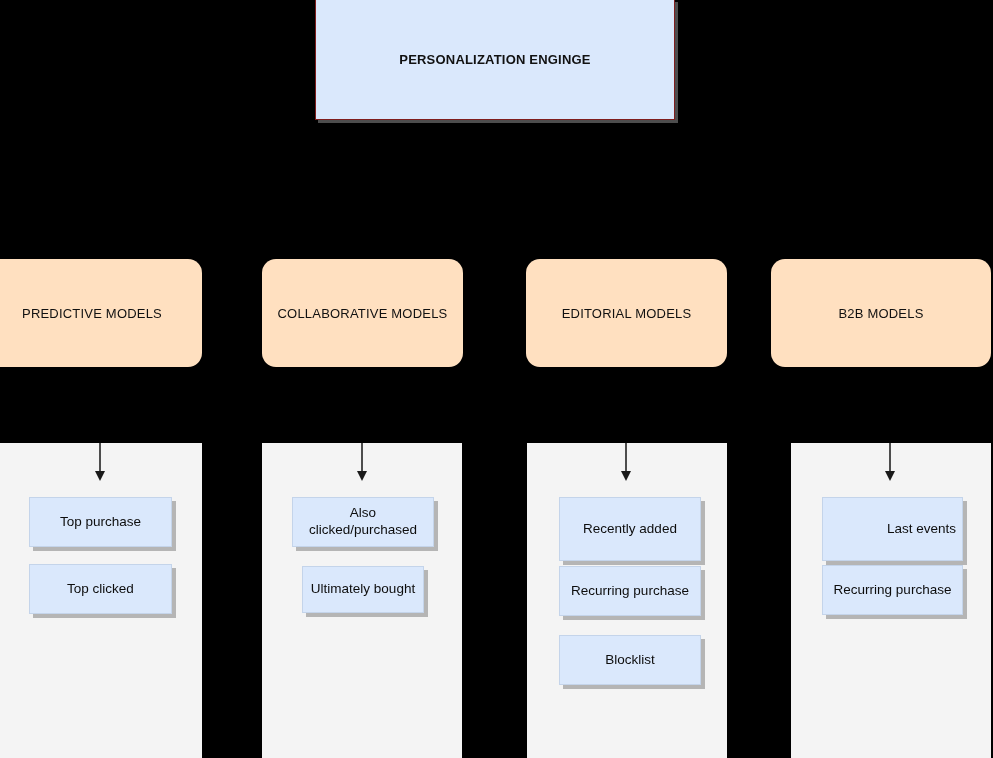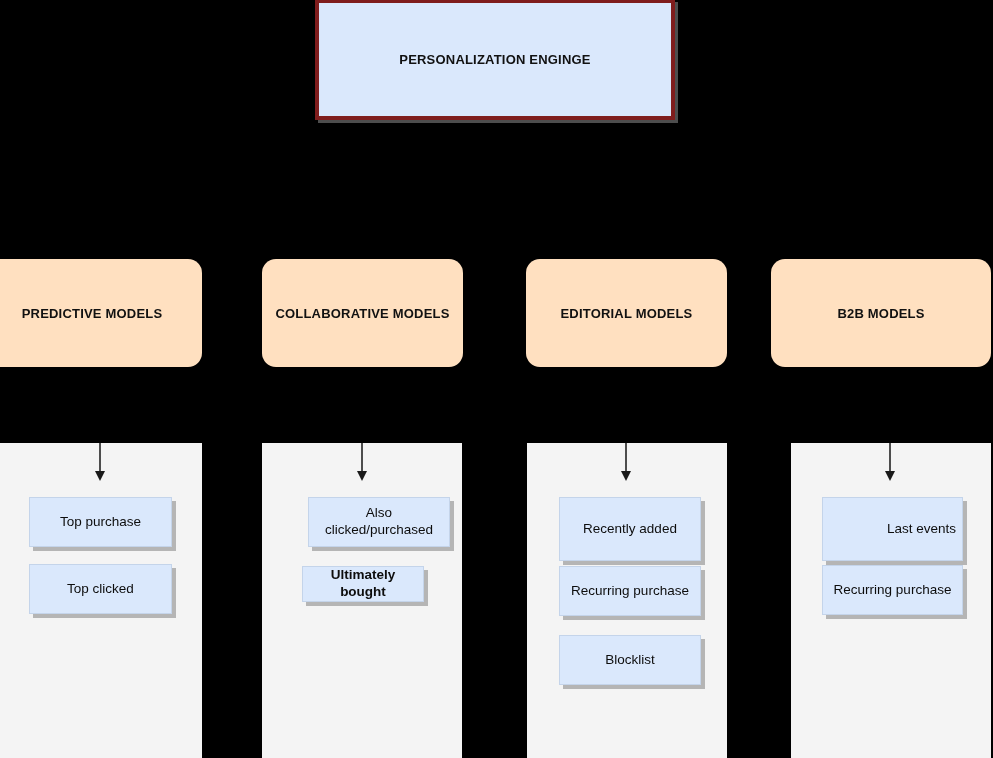--- a/index.html
+++ b/index.html
@@ -21,21 +21,21 @@
   }
 
   
   .engine-box {
     position: absolute;
     left: 315px;
     top: -1px;
     width: 360px;
     height: 121px;
     background: #dae8fc;
-    border: 4px solid #7f1d1d;
+    border: 1px solid #7f1d1d;
     box-sizing: border-box;
     display: flex;
     align-items: center;
     justify-content: center;
     box-shadow: 3px 3px 0 rgba(140,140,140,0.55);
   }
   .engine-label {
     font-size: 13px;
     font-weight: bold;
     color: #111111;
@@ -50,21 +50,21 @@
     height: 108px;
     background: #ffe0c0;
     border-radius: 14px;
     display: flex;
     align-items: center;
     justify-content: center;
     box-sizing: border-box;
   }
   .model-label {
     font-size: 13px;
-    font-weight: bold;
+    font-weight: normal;
     color: #111111;
     text-align: center;
     letter-spacing: 0.2px;
   }
   #model-0 { left: -18px;  width: 220px; }
   #model-1 { left: 262px;  width: 201px; }
   #model-2 { left: 526px;  width: 201px; }
   #model-3 { left: 771px;  width: 220px; }
 
   
@@ -159,24 +159,24 @@
     <div class="item-box" style="left:29px; top:121px; width:143px; height:50px;">
       <span class="item-label">Top clicked</span>
     </div>
   </div>
 
   <div class="column-panel" id="panel-1">
     <div class="arrow" style="left:100px;">
       <div class="arrow-line"></div>
       <div class="arrow-head"></div>
     </div>
-    <div class="item-box" style="left:46px; top:54px; width:142px; height:50px;">
+    <div class="item-box" style="left:30px; top:54px; width:142px; height:50px;">
       <span class="item-label">Also clicked/purchased</span>
     </div>
-    <div class="item-box" style="left:40px; top:123px; width:122px; height:36px;font-weight:bold;">
+    <div class="item-box" style="left:40px; top:123px; width:122px; height:47px;">
       <span class="item-label">Ultimately bought</span>
     </div>
   </div>
 
   <div class="column-panel" id="panel-2">
     <div class="arrow" style="left:99px;">
       <div class="arrow-line"></div>
       <div class="arrow-head"></div>
     </div>
     <div class="item-box" style="left:32px; top:54px; width:142px; height:64px;">

